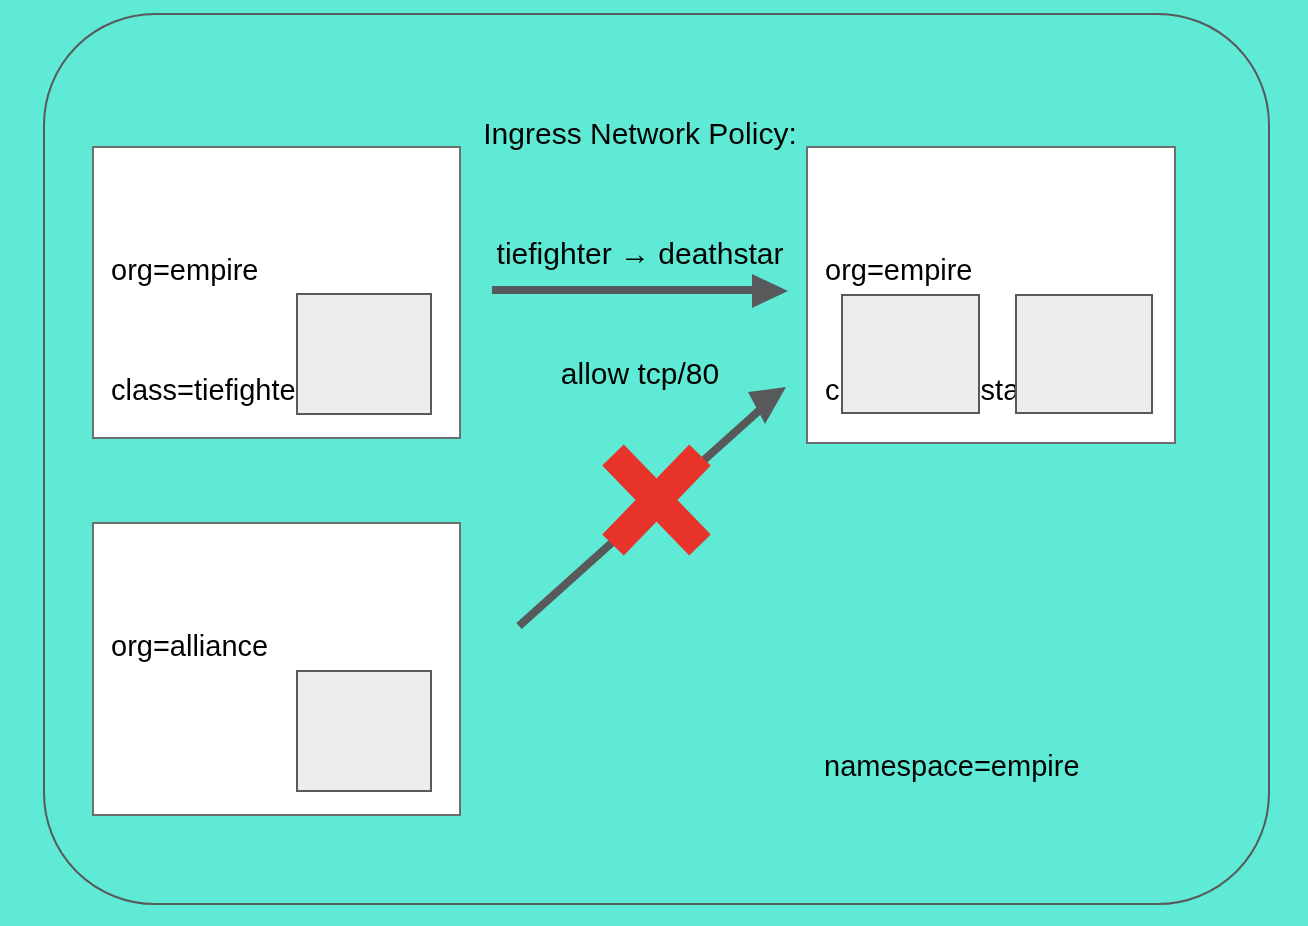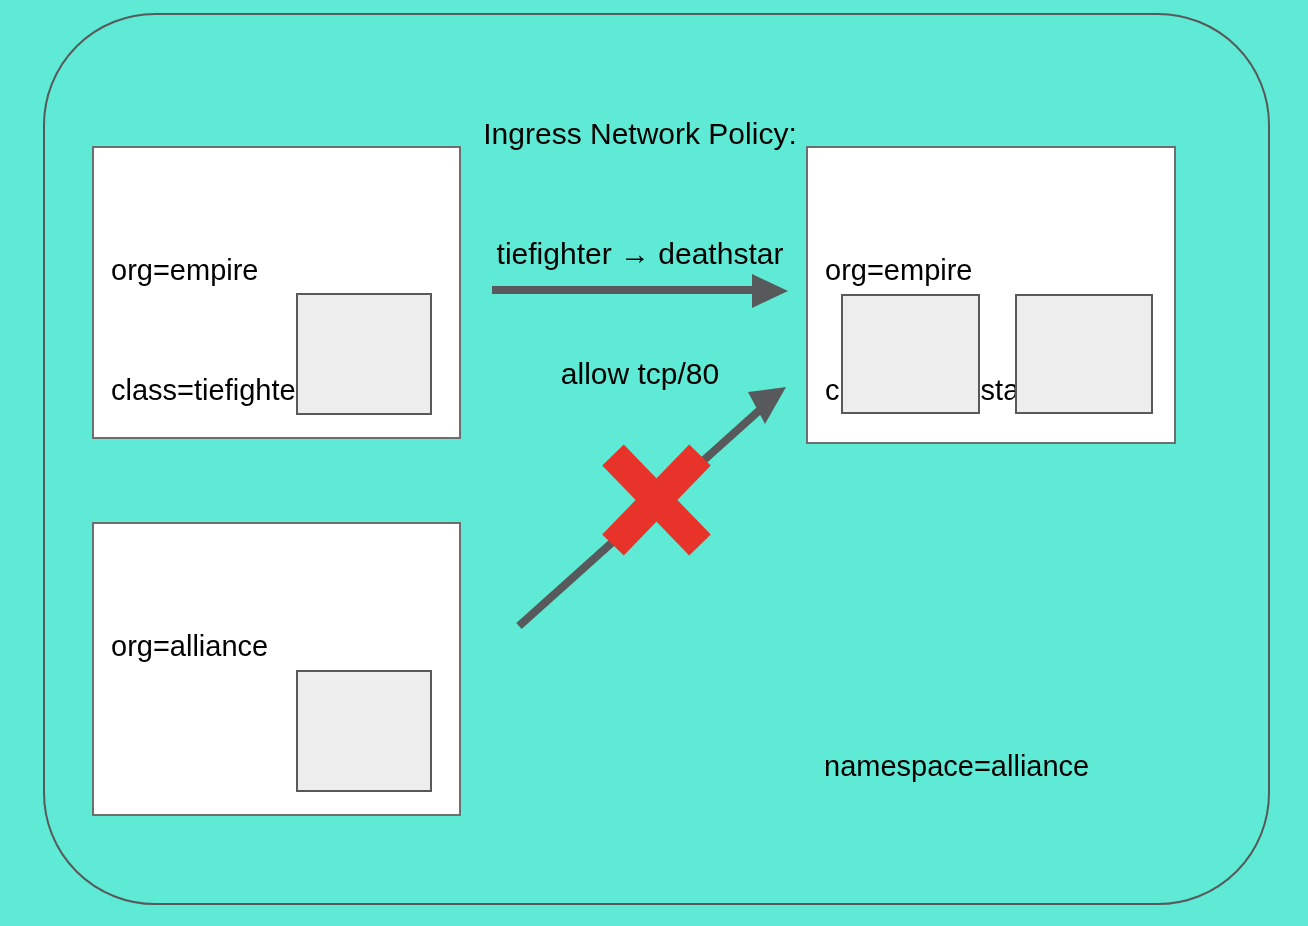--- a/index.html
+++ b/index.html
@@ -148,21 +148,21 @@
     <div class="pod pod-2"></div>
   </div>
 
   <div class="endpoint-box xwing">
     <div class="labels">
       <span class="line">org=alliance</span>
     </div>
     <div class="pod pod-1"></div>
   </div>
 
-  <div class="namespace-label">namespace=alliance</div>
+  <div class="namespace-label">namespace=empire</div>
 
   <svg class="arrow-layer" width="1308" height="926" viewBox="0 0 1308 926" xmlns="http://www.w3.org/2000/svg">
 
     <g>
       <line x1="492" y1="290" x2="752" y2="290" stroke="#58595b" stroke-width="8"></line>
       <polygon points="752,274 788,291 752,308" fill="#58595b"></polygon>
     </g>
 
     <g>
       <line x1="519" y1="626" x2="762" y2="408" stroke="#58595b" stroke-width="8"></line>

